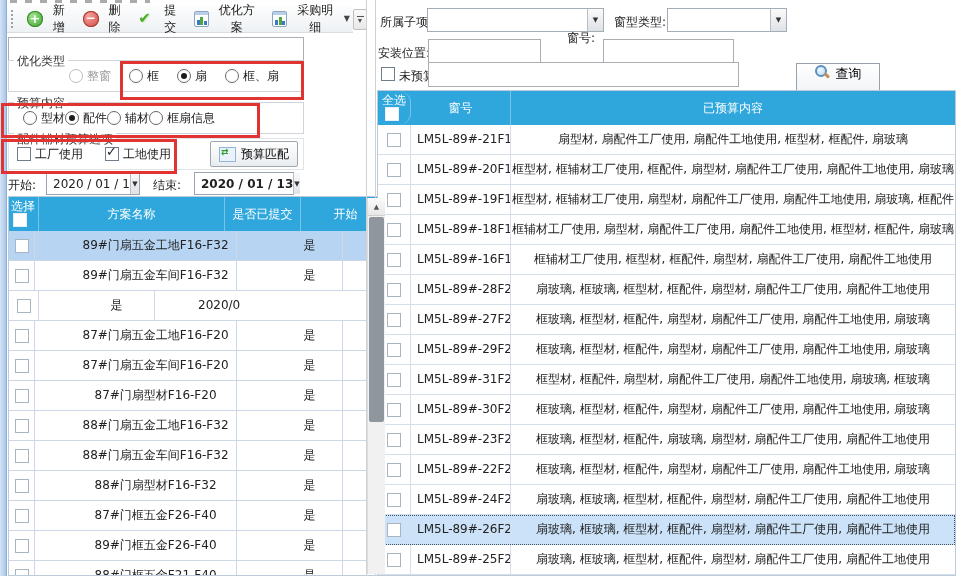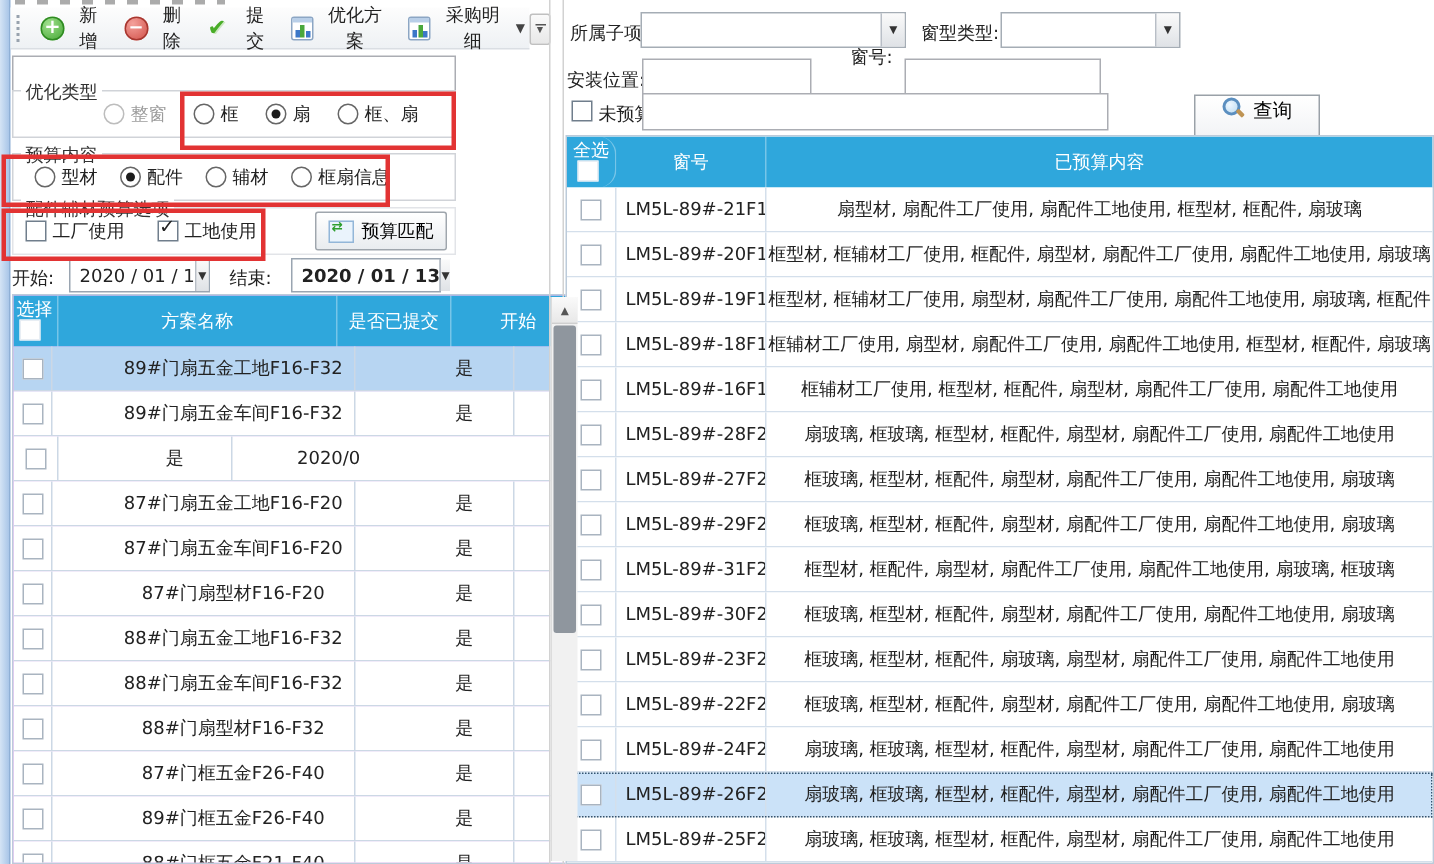--- a/index.html
+++ b/index.html
@@ -35,21 +35,21 @@
   
   .txt{position:absolute;border:1px solid #abadb3;background:#fff;font:inherit;padding:0 4px;box-sizing:border-box;height:24px;}
   #plan-search{left:8px;top:37px;width:296px;}
   .group{position:absolute;border:1px solid #d0d3d8;background:#fff;box-sizing:border-box;}
   .group>.glabel{position:absolute;top:-8px;left:5px;background:#fff;padding:0 3px;color:#333;}
   #grp-optimize{left:8px;top:60px;width:296px;height:32px;}
   #grp-budget{left:8px;top:102px;width:296px;height:32px;}
   #grp-acc{left:8px;top:138px;width:296px;height:32px;border-color:#e2e4e8;}
   .optrow{position:absolute;left:0;right:0;top:0;bottom:0;display:flex;align-items:center;}
   #grp-optimize .optrow{padding-left:60px;gap:18px;}
-  #grp-budget .optrow{padding-left:14px;gap:15px;}
+  #grp-budget .optrow{padding-left:14px;}
   #grp-acc .optrow{padding-left:8px;gap:22px;}
   .opt,.copt{display:flex;align-items:center;gap:4px;white-space:nowrap;}
   .rd{width:12px;height:12px;border:1px solid #666;border-radius:50%;background:#fff;position:relative;flex:0 0 auto;}
   .opt.checked .rd::after{content:"";position:absolute;inset:3px;border-radius:50%;background:#1c1c1c;}
   .opt.disabled .rd{border-color:#bdbdbd;}
   .opt.disabled .olabel{color:#9c9c9c;}
   .cbx{width:12px;height:12px;border:1px solid #707e8c;background:#fff;position:relative;flex:0 0 auto;}
   .copt.checked .cbx::after{content:"✓";position:absolute;left:0;top:-4px;font-size:13px;font-weight:bold;color:#222;}
   #btn-match{position:absolute;left:210px;top:141px;width:88px;height:26px;display:flex;align-items:center;justify-content:center;gap:5px;
     background:linear-gradient(#ffffff,#e9ecef);border:1px solid #9fa6ad;border-radius:2px;font:inherit;}
@@ -62,21 +62,21 @@
   #cmb-date-start{left:46px;top:172px;width:94px;}
   #cmb-date-end{left:194px;top:172px;width:100px;font-weight:bold;}
   .dval{flex:1;padding-left:6px;white-space:nowrap;}
   .darr{width:15px;align-self:stretch;background:linear-gradient(#fafafa,#dfe2e6);border-left:1px solid #b8bec6;
     display:flex;align-items:center;justify-content:center;font-size:7px;color:#333;}
   .redbox{position:absolute;border:3px solid #e23333;z-index:30;pointer-events:none;}
   #redbox-type{left:120px;top:61px;width:178px;height:33px;}
   #redbox-budget{left:1px;top:103px;width:253px;height:29px;}
   #redbox-acc{left:1px;top:139px;width:170px;height:29px;}
   
-  #plan-table{position:absolute;left:8px;top:196px;width:379px;height:380px;border:1px solid #bccbda;background:#f0abfc;overflow:hidden;box-sizing:border-box;}
+  #plan-table{position:absolute;left:8px;top:196px;width:379px;height:380px;border:1px solid #bccbda;background:#0369a1;overflow:hidden;box-sizing:border-box;}
   .thead{display:flex;height:34px;background:#2fa7dc;color:#fff;}
   .thead .hc{border-right:1px solid rgba(255,255,255,.35);box-sizing:border-box;display:flex;align-items:center;justify-content:center;}
   .ph-sel{width:30px;position:relative;}
   .ph-sel .ht{position:absolute;top:1px;left:2px;}
   .hcb{position:absolute;top:16px;left:4px;width:12px;height:12px;background:#fff;border:1px solid #e8eef4;}
   .ph-name{width:186px;}.ph-sub{width:76px;}.ph-start{flex:1;justify-content:flex-start;padding-left:5px;}
   .prow{display:flex;height:30px;border-bottom:1px solid #ccd8e5;box-sizing:border-box;background:#fff;gap:40px;}
   .prow.sel{background:#b7d5f2;}
   .prow .pc{border-right:1px solid #ccd8e5;box-sizing:border-box;height:100%;}
   .pc-sel{width:30px;display:flex;align-items:center;justify-content:center;}

